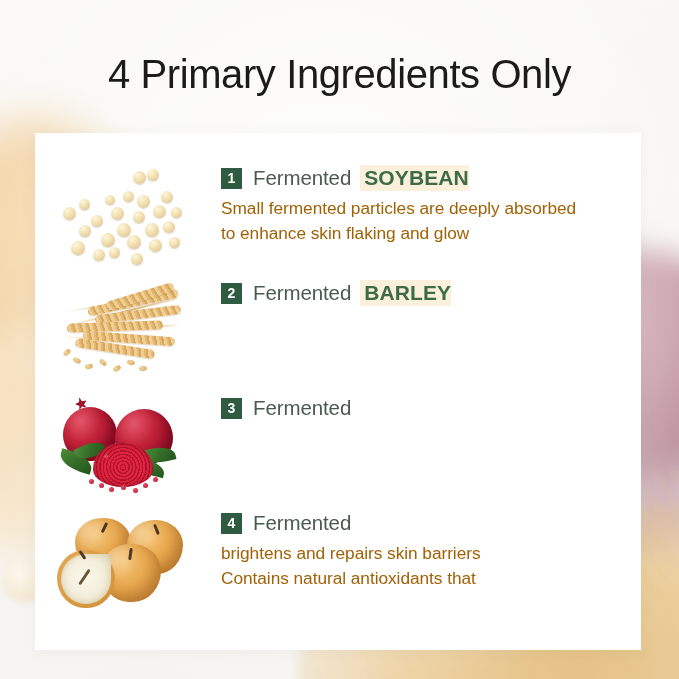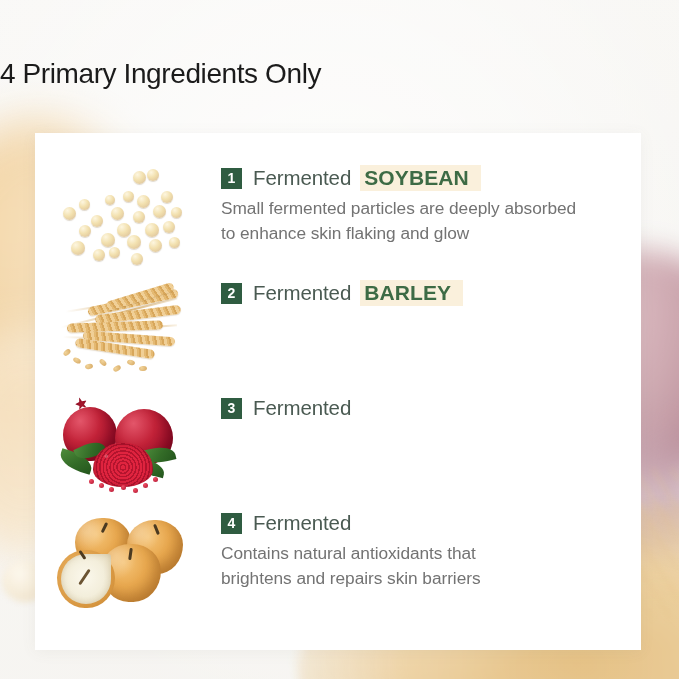--- a/index.html
+++ b/index.html
@@ -111,21 +111,22 @@
     background: radial-gradient(ellipse at 48% 40%, rgba(255,255,255,.78) 0%, rgba(255,255,255,.45) 45%, rgba(255,255,255,.10) 78%);
     pointer-events: none;
   }
 
   
   .page-title {
     position: absolute;
     left: 0;
     right: 0;
     top: 49px;
-    font-size: 28px;
+    text-align: center;
+    font-size: 40px;
     line-height: 50px;
     letter-spacing: -0.4px;
     color: #1b1b1b;
     font-weight: 400;
     z-index: 5;
   }
 
   
   .card {
     position: absolute;
@@ -193,27 +194,27 @@
     font-weight: 400;
     letter-spacing: -0.1px;
   }
   .ingredient {
     margin-left: 9px;
     font-size: 21px;
     font-weight: 700;
     color: #3d6b45;
     background: #faf0dc;
     letter-spacing: .1px;
-    padding: 2px 12px 3px 4px;
+    padding: 2px 0 3px 4px;
     line-height: 1.02;
   }
   .desc {
     font-size: 17.3px;
     line-height: 25px;
-    color: #737373;
+    color: #a16207;
     max-width: 430px;
     letter-spacing: -0.05px;
   }
   .desc span { display: block; }
 
   
   
   .bean {
     position: absolute;
     border-radius: 50%;
@@ -448,20 +449,20 @@
           <div class="pear-core" style="left:34px;top:62px;"></div>
           <div class="pear-stem" style="left:32px;top:44px;height:10px;transform:rotate(-34deg);"></div>
         </div>
       </div>
       <div class="txt">
         <div class="head">
           <div class="badge">4</div>
           <div class="fermented">Fermented</div>
         </div>
         <div class="desc">
+          <span>brightens and repairs skin barriers</span>
           <span>Contains natural antioxidants that</span>
-          <span>brightens and repairs skin barriers</span>
         </div>
       </div>
     </div>
 
   </div>
 </div>
 
 </body></html>

